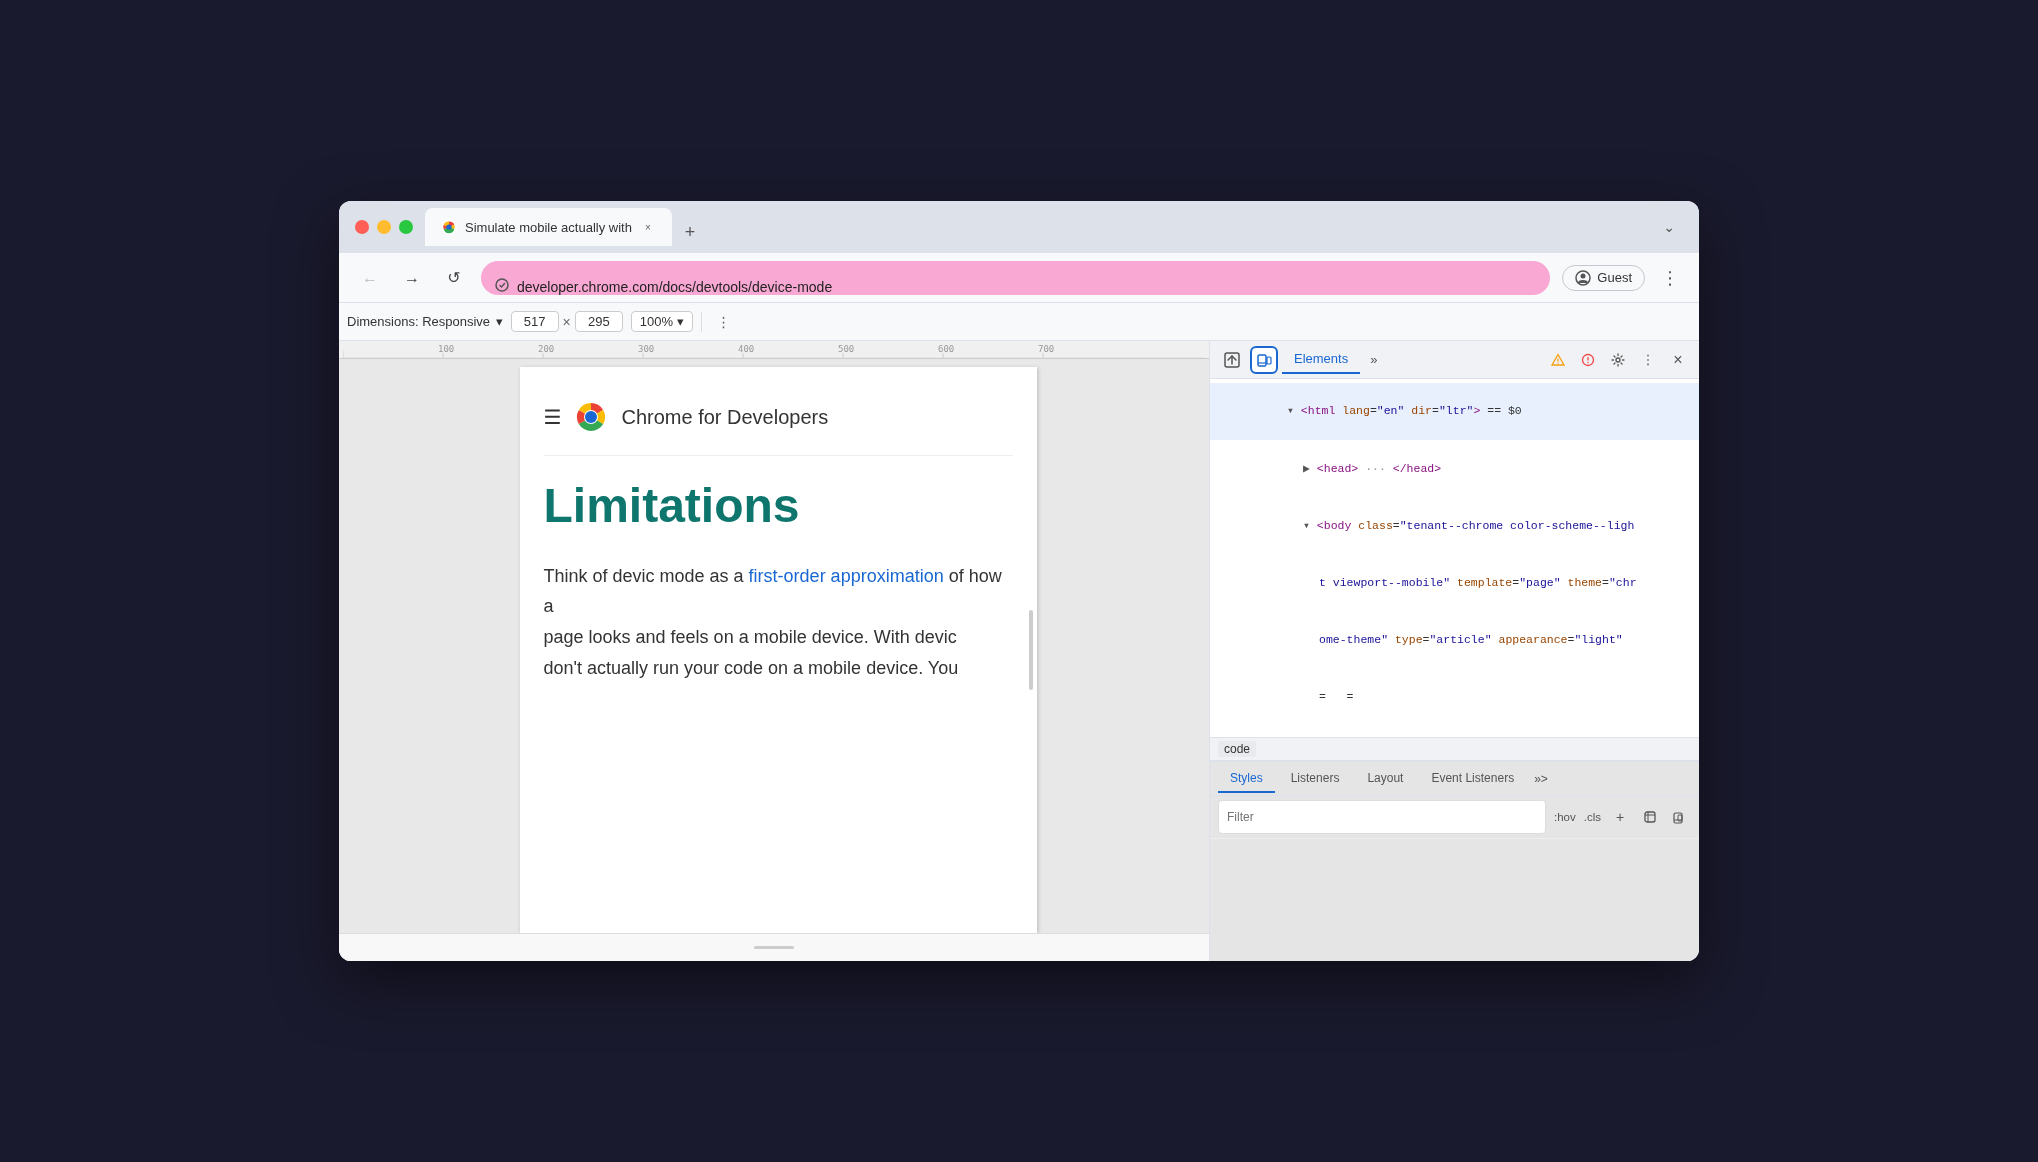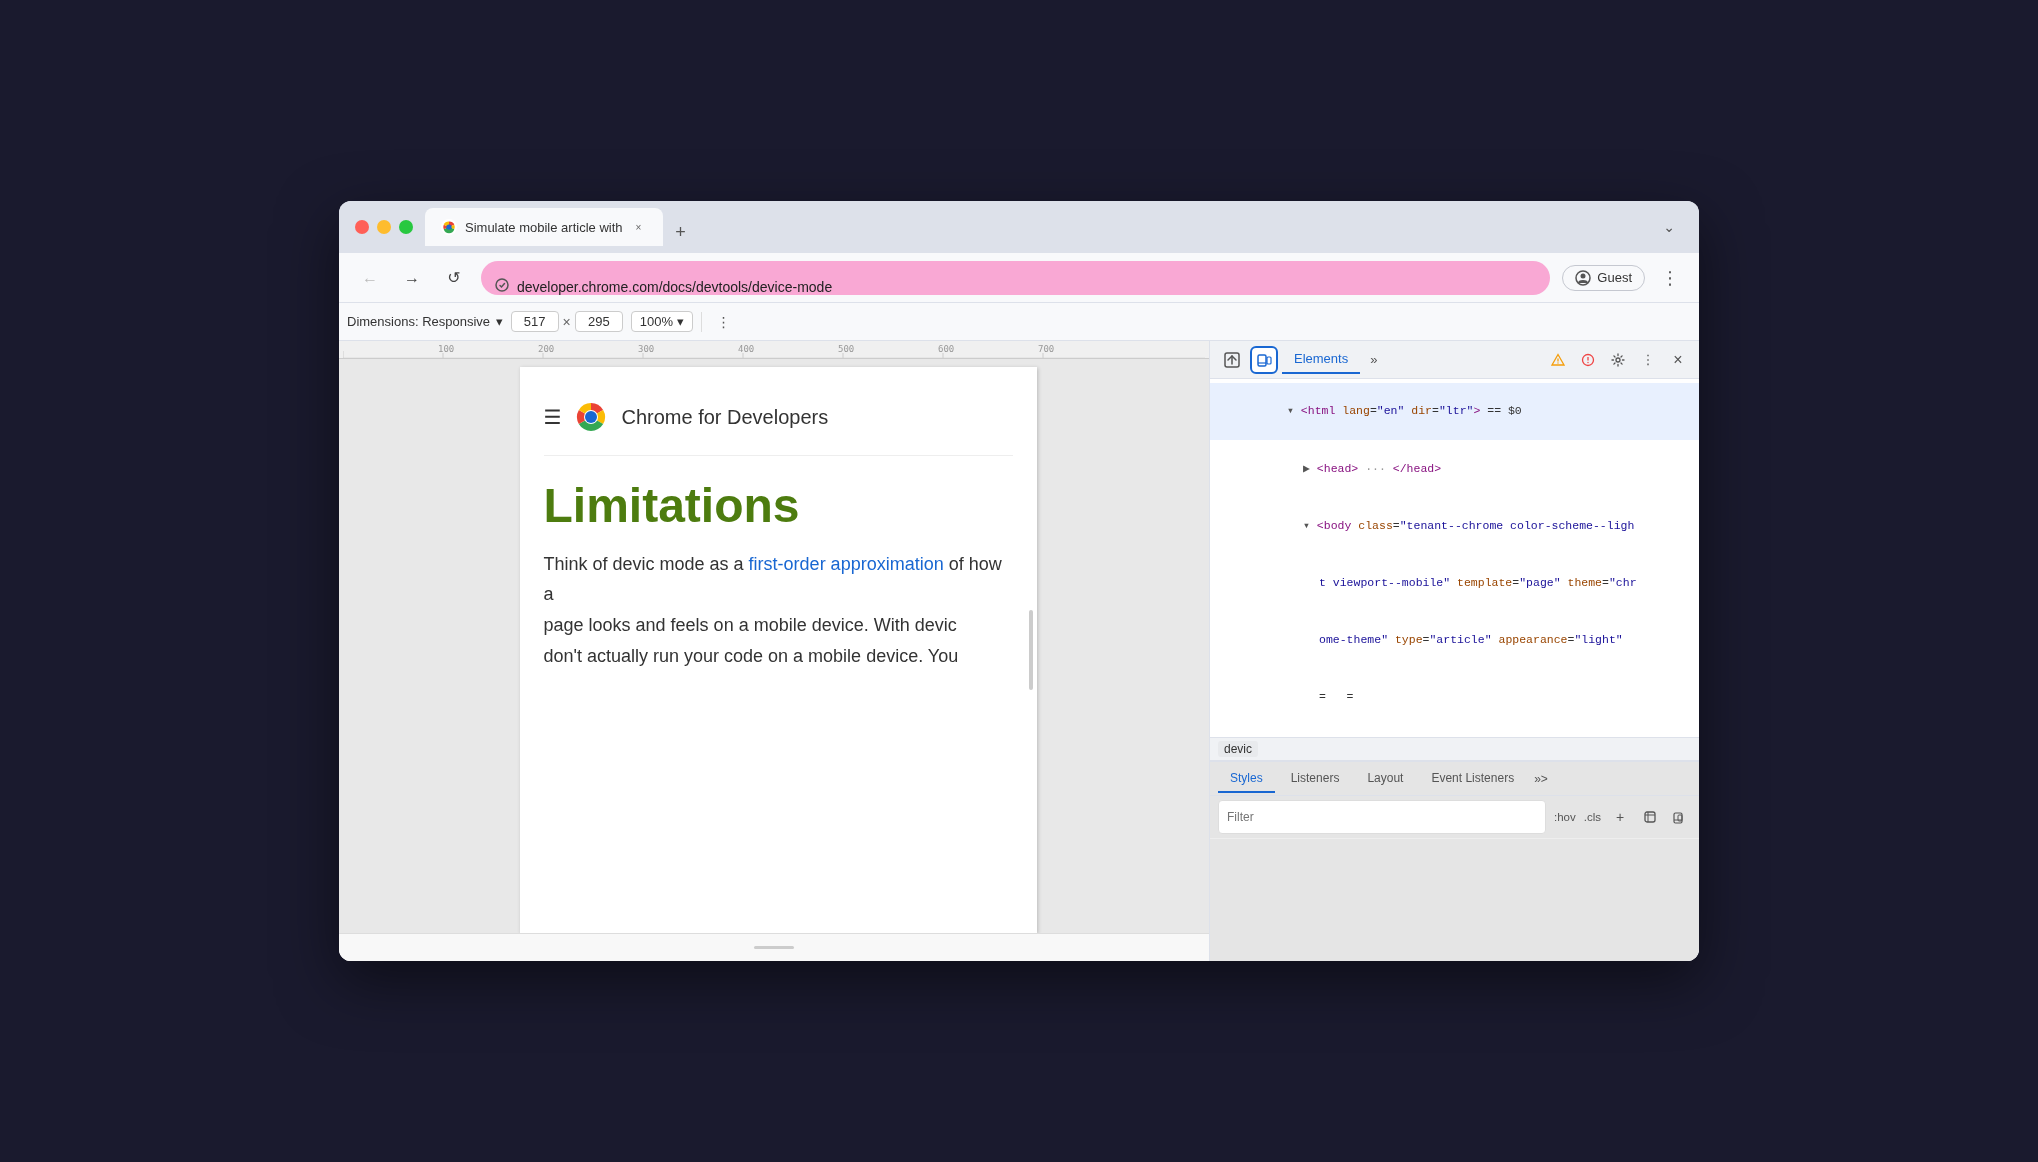--- a/index.html
+++ b/index.html
@@ -336,22 +336,22 @@
 
     .site-title {
       font-size: 20px;
       font-weight: 400;
       color: #333;
     }
 
     .page-heading {
       font-size: 48px;
       font-weight: 700;
-      color: #4d7c0f;
-      margin-bottom: 16px;
+      color: #0f766e;
+      margin-bottom: 28px;
       line-height: 1.1;
     }
 
     .page-para {
       font-size: 18px;
       color: #333;
       line-height: 1.7;
     }
 
     .page-para a {
@@ -599,21 +599,21 @@
         <svg class="tab-favicon" viewBox="0 0 16 16" xmlns="http://www.w3.org/2000/svg">
           <circle cx="8" cy="8" r="8" fill="#fff"></circle>
           <circle cx="8" cy="8" r="3.2" fill="#1967d2"></circle>
           <path d="M8 2.5 A5.5 5.5 0 0 1 13.26 5.75 L8 8 Z" fill="#ea4335"></path>
           <path d="M13.26 5.75 A5.5 5.5 0 0 1 13.26 10.25 L8 8 Z" fill="#fbbc05"></path>
           <path d="M13.26 10.25 A5.5 5.5 0 0 1 2.74 10.25 L8 8 Z" fill="#34a853"></path>
           <path d="M2.74 10.25 A5.5 5.5 0 0 1 2.74 5.75 L8 8 Z" fill="#ea4335"></path>
           <path d="M2.74 5.75 A5.5 5.5 0 0 1 8 2.5 L8 8 Z" fill="#fbbc05"></path>
           <circle cx="8" cy="8" r="2.6" fill="#1967d2"></circle>
         </svg>
-        <span class="tab-title">Simulate mobile article with</span>
+        <span class="tab-title">Simulate mobile actually with</span>
         <span class="tab-close">×</span>
       </div>
       <div class="new-tab-btn">+</div>
     </div>
     <div class="chevron-down">⌄</div>
   </div>
 
   <div class="address-bar">
     <div class="nav-btn disabled">←</div>
     <div class="nav-btn">→</div>
@@ -790,21 +790,21 @@
         <div class="html-line" style="padding-left:40px;">
           <span style="color:#1a1199;">ome-theme"</span> <span style="color:#994500;">type</span>=<span style="color:#1a1199;">"article"</span> <span style="color:#994500;">appearance</span>=<span style="color:#1a1199;">"light"</span>
         </div>
         <div class="html-line" style="padding-left:40px;">
           =   =
         </div>
 
       </div>
 
       <div class="breadcrumb-bar">
-        <span class="breadcrumb-tag">devic</span>
+        <span class="breadcrumb-tag">code</span>
       </div>
 
       <div class="styles-area">
         <div class="styles-tabs">
           <div class="style-tab active">Styles</div>
           <div class="style-tab">Listeners</div>
           <div class="style-tab">Layout</div>
           <div class="style-tab">Event Listeners</div>
           <span class="styles-more">»&gt;</span>
         </div>

